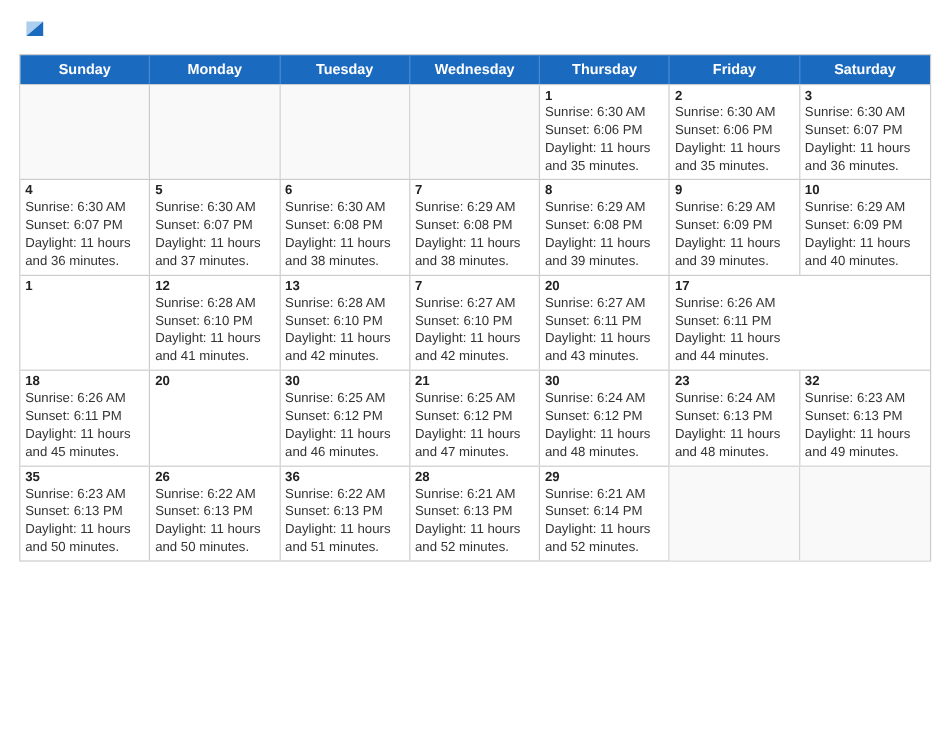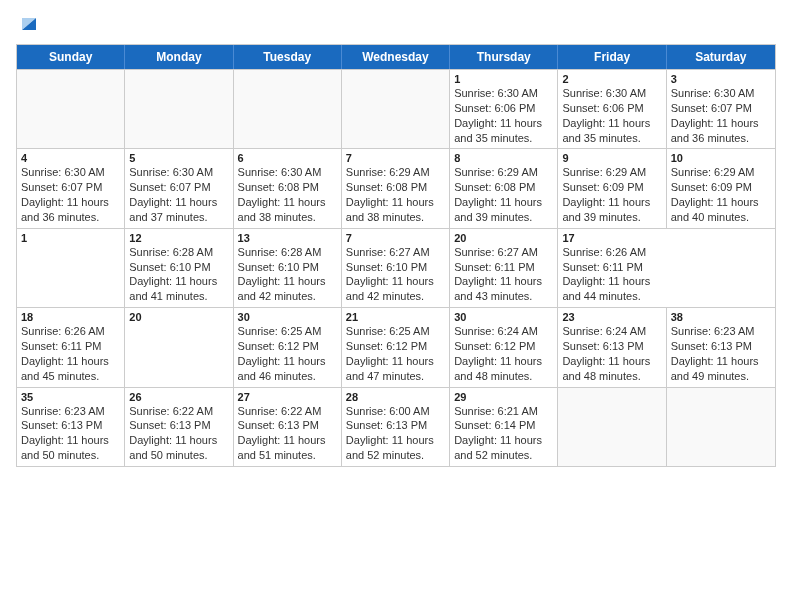--- a/index.html
+++ b/index.html
@@ -270,48 +270,48 @@
 Sunset: 6:12 PM
 Daylight: 11 hours and 48 minutes.</div>
           </div>
           <div class="cal-cell">
             <div class="day-num">23</div>
             <div class="cell-info">Sunrise: 6:24 AM
 Sunset: 6:13 PM
 Daylight: 11 hours and 48 minutes.</div>
           </div>
           <div class="cal-cell">
-            <div class="day-num">38</div>
+            <div class="day-num">32</div>
             <div class="cell-info">Sunrise: 6:23 AM
 Sunset: 6:13 PM
 Daylight: 11 hours and 49 minutes.</div>
           </div>
         </div>
         <div class="cal-row">
           <div class="cal-cell">
             <div class="day-num">35</div>
             <div class="cell-info">Sunrise: 6:23 AM
 Sunset: 6:13 PM
 Daylight: 11 hours and 50 minutes.</div>
           </div>
           <div class="cal-cell">
             <div class="day-num">26</div>
             <div class="cell-info">Sunrise: 6:22 AM
 Sunset: 6:13 PM
 Daylight: 11 hours and 50 minutes.</div>
           </div>
           <div class="cal-cell">
-            <div class="day-num">27</div>
+            <div class="day-num">36</div>
             <div class="cell-info">Sunrise: 6:22 AM
 Sunset: 6:13 PM
 Daylight: 11 hours and 51 minutes.</div>
           </div>
           <div class="cal-cell">
             <div class="day-num">28</div>
-            <div class="cell-info">Sunrise: 6:00 AM
+            <div class="cell-info">Sunrise: 6:21 AM
 Sunset: 6:13 PM
 Daylight: 11 hours and 52 minutes.</div>
           </div>
           <div class="cal-cell">
             <div class="day-num">29</div>
             <div class="cell-info">Sunrise: 6:21 AM
 Sunset: 6:14 PM
 Daylight: 11 hours and 52 minutes.</div>
           </div>
           <div class="cal-cell empty"></div>

